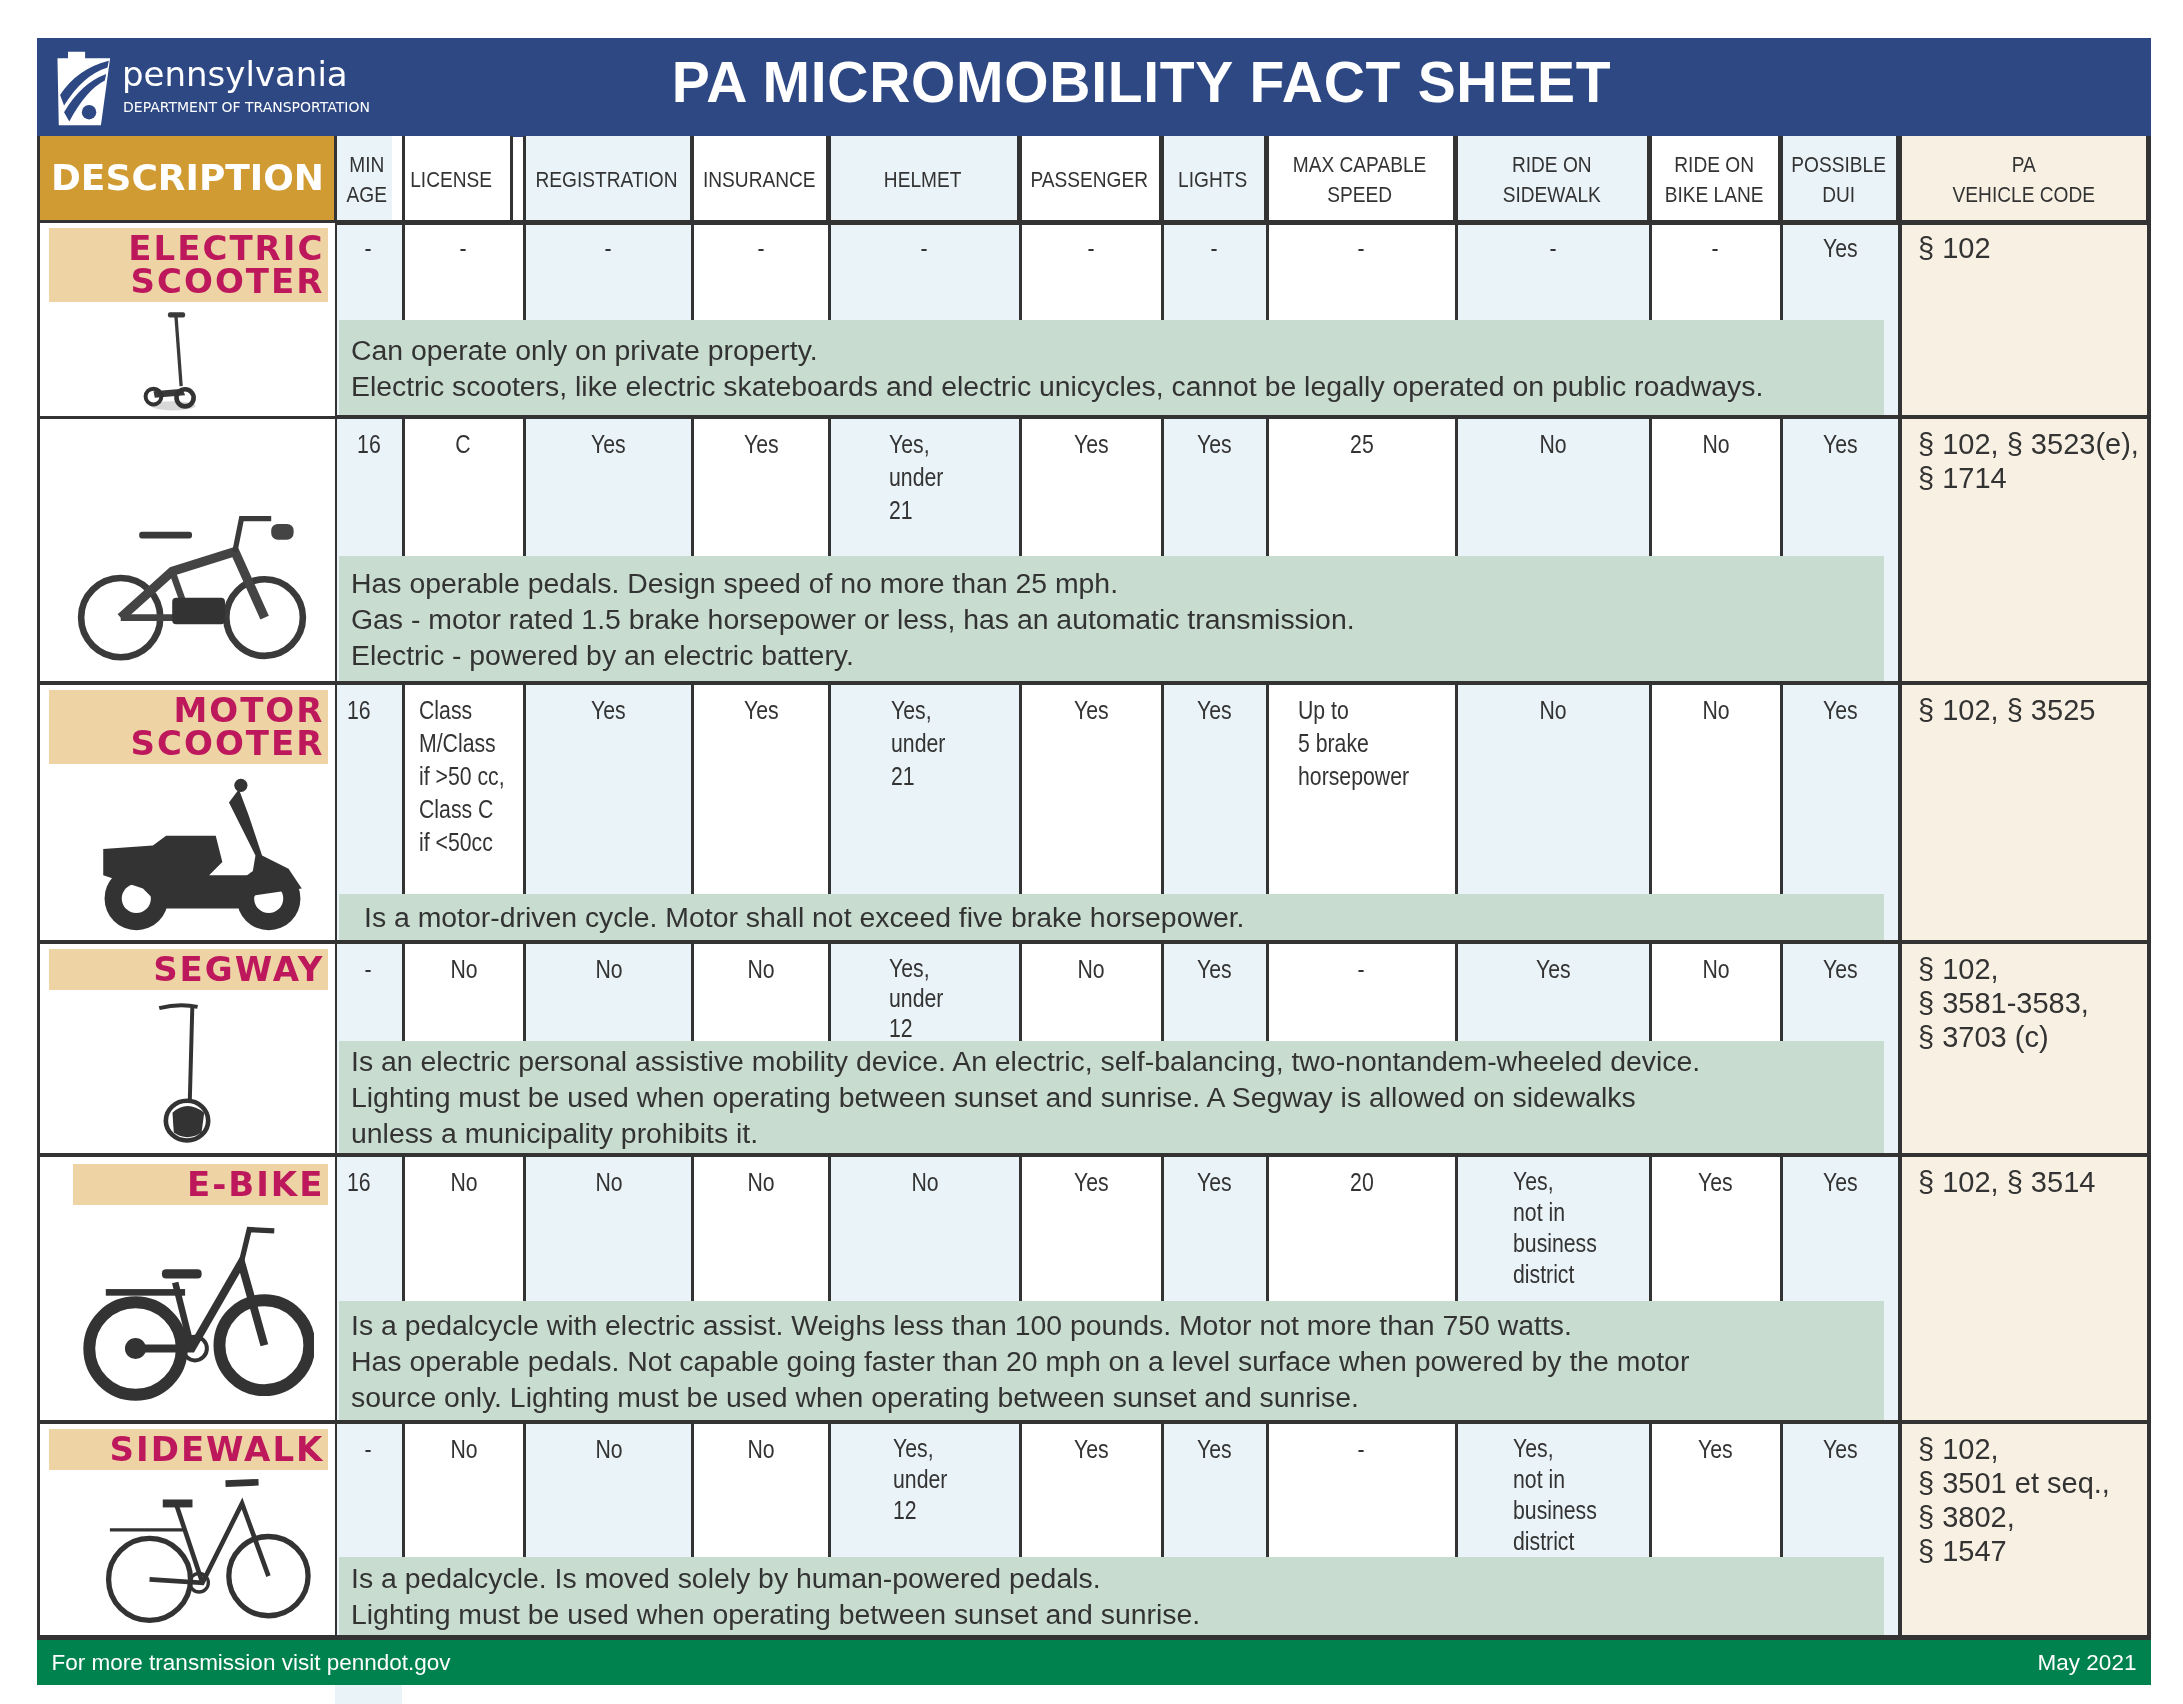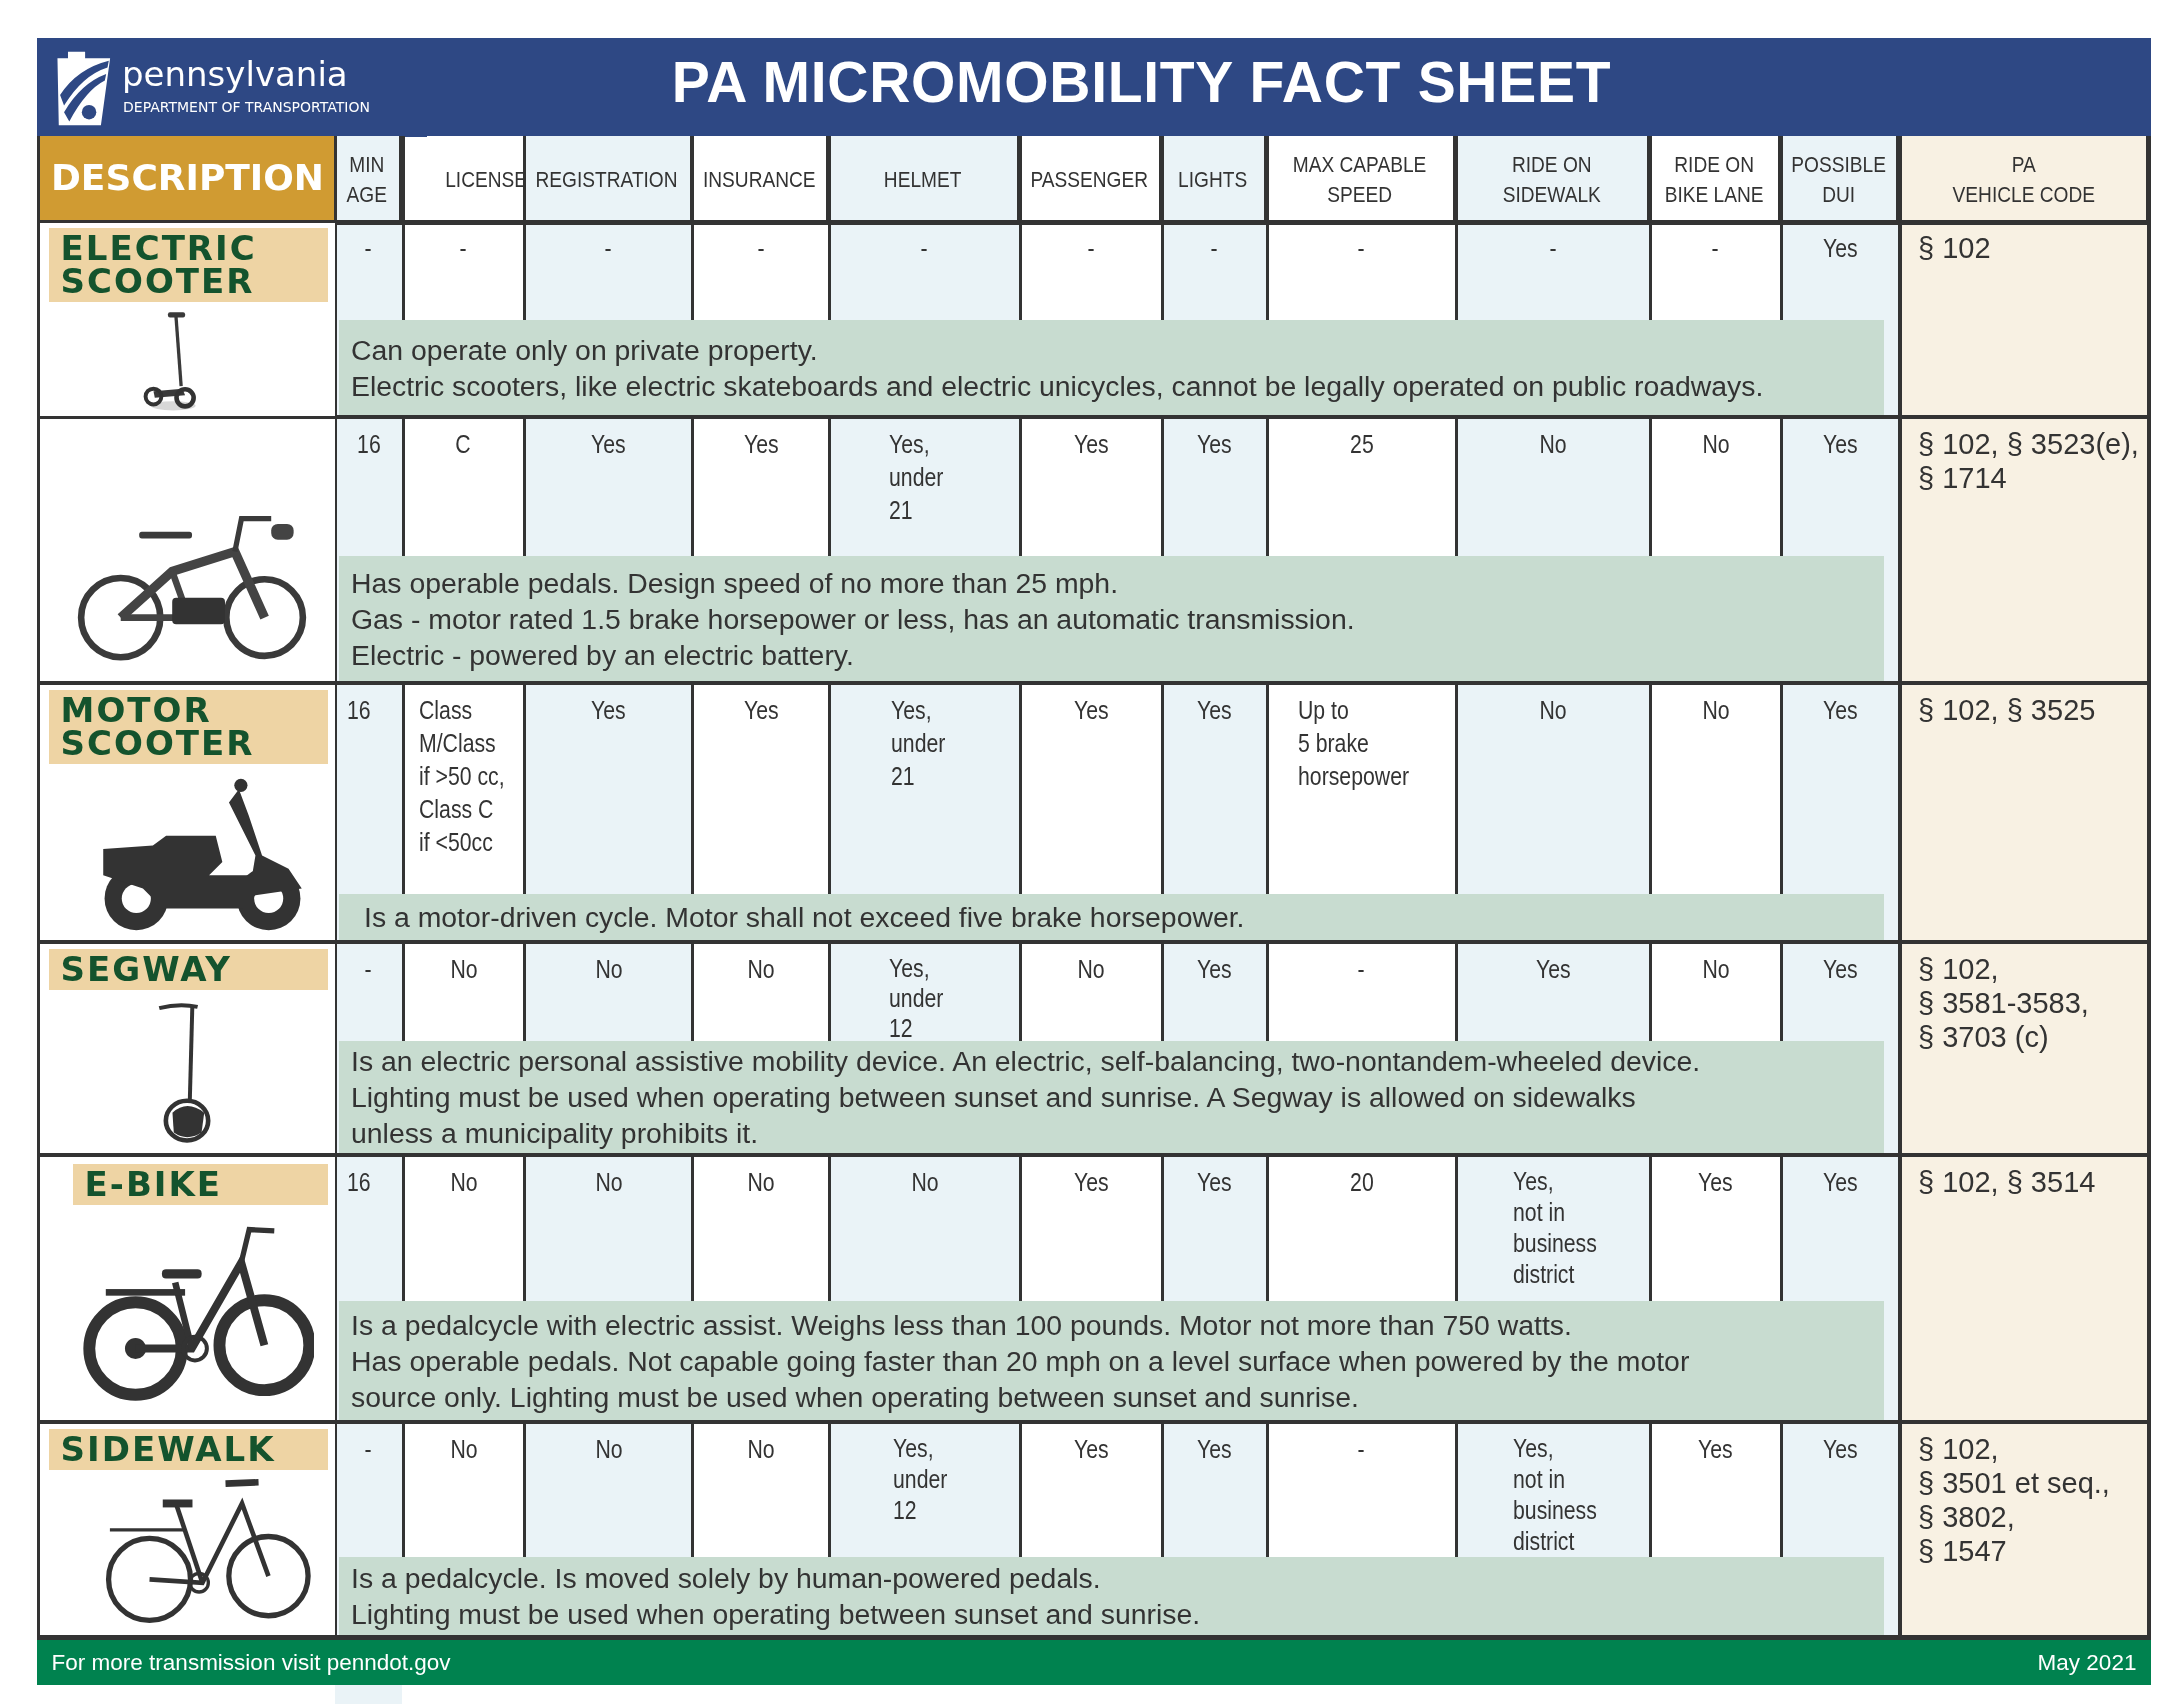--- a/index.html
+++ b/index.html
@@ -12,21 +12,21 @@
   .title { left:397px; top:49px; width:1489px; height:66px; text-align:center; color:#ffffff; font-weight:bold; font-size:57px; line-height:66px; letter-spacing:0.7px; }
   .hdr-desc { left:37px; top:136px; width:298px; height:87px; background:#d09b32; border-left:3.3px solid #333; color:#fff; font-family:"DejaVu Sans", sans-serif; font-weight:bold; font-size:36px; line-height:84px; text-align:center; }
   .hcell { top:136px; height:87px; border-right:3.3px solid #333; font-size:22.5px; color:#333; display:flex; align-items:center; justify-content:center; text-align:center; line-height:30px; white-space:pre-line; transform-origin:center; }
   .hcell span { display:inline-block; transform:scaleX(0.85); }
   .blue { background:#eaf3f7; }
   .white { background:#ffffff; }
   .cream { background:#f8f1e3; }
   .hline { left:37px; width:2114px; height:5.3px; background:#333; }
   .vline { width:3.3px; background:#333; }
   .desc-cell { left:37px; width:298px; border-left:3.3px solid #333; background:#fff; }
-  .desc-label { position:absolute; left:8.6px; right:6.6px; background:#eed4a4; color:#14532d; font-family:"DejaVu Sans", sans-serif; font-weight:bold; font-size:34px; line-height:33px; text-align:left; padding:4px 12px; white-space:pre-line; letter-spacing:2px; }
+  .desc-label { position:absolute; left:8.6px; right:6.6px; background:#eed4a4; color:#be185d; font-family:"DejaVu Sans", sans-serif; font-weight:bold; font-size:34px; line-height:33px; text-align:right; padding:4px 4px; white-space:pre-line; letter-spacing:2px; }
   .dcell { font-size:25px; line-height:33px; padding-top:9.3px; color:#333; white-space:pre-line; }
   .dcell span { display:inline-block; transform:scaleX(0.85); transform-origin:left top; }
   .center { text-align:center; }
   .center span { transform-origin:center top; }
   .note { left:339px; width:1545px; background:#c8dcd0; font-size:28.4px; line-height:36px; padding:8px 12px; color:#333; white-space:pre-line; display:flex; align-items:center; }
   .code { font-size:29px; line-height:34px; padding:8px 0 0 16px; color:#333; white-space:pre-line; }
   .footer { left:37px; top:1640px; width:2114px; height:45px; background:#00824f; color:#fff; font-size:22.5px; line-height:45px; }
   .footer .fl { position:absolute; left:14.6px; top:0; }
   .footer .fr { position:absolute; right:14.6px; top:0; }
   .pic { position:absolute; }
@@ -43,21 +43,21 @@
     <circle cx="68" cy="96" r="11" fill="#2e4884"></circle>
   </svg>
   <div class="logo-word">pennsylvania</div>
   <div class="logo-sub">DEPARTMENT OF TRANSPORTATION</div>
 </div>
 <div class="abs title">PA MICROMOBILITY FACT SHEET</div>
 
 <div class="abs hdr-desc">DESCRIPTION</div>
 <div class="abs hcell blue" style="left:335px;width:67px;"><span>MIN
 AGE</span></div>
-<div class="abs hcell white" style="left:427px;width:121px;"><span>LICENSE</span></div>
+<div class="abs hcell white" style="left:392px;width:121px;"><span>LICENSE</span></div>
 <div class="abs hcell blue" style="left:524px;width:169px;"><span>REGISTRATION</span></div>
 <div class="abs hcell white" style="left:693px;width:136px;"><span>INSURANCE</span></div>
 <div class="abs hcell blue" style="left:829px;width:191px;"><span>HELMET</span></div>
 <div class="abs hcell white" style="left:1020px;width:142px;"><span>PASSENGER</span></div>
 <div class="abs hcell blue" style="left:1162px;width:105px;"><span>LIGHTS</span></div>
 <div class="abs hcell white" style="left:1267px;width:189px;"><span>MAX CAPABLE
 SPEED</span></div>
 <div class="abs hcell blue" style="left:1456px;width:194px;"><span>RIDE ON
 SIDEWALK</span></div>
 <div class="abs hcell white" style="left:1650px;width:131px;"><span>RIDE ON

